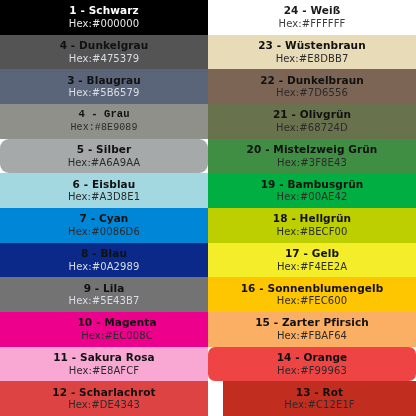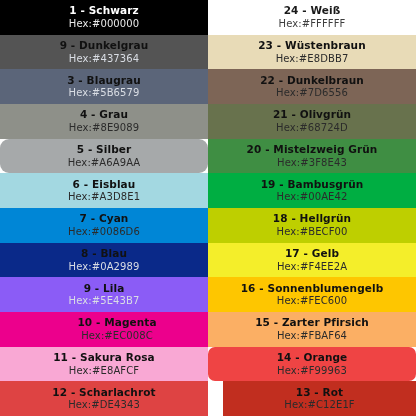--- a/index.html
+++ b/index.html
@@ -68,48 +68,48 @@
 </style>
 </head>
 <body>
 
 <div id="palette-grid">
     <div class="swatch tone-light" style="background-color: rgb(0, 0, 0);">
       <div class="swatch-title">1 - Schwarz</div>
       <div class="swatch-hex">Hex:#000000</div>
     </div>
     <div class="swatch tone-mixed" style="background-color: rgb(84, 84, 84);">
-      <div class="swatch-title">9 - Dunkelgrau</div>
-      <div class="swatch-hex">Hex:#437364</div>
+      <div class="swatch-title">4 - Dunkelgrau</div>
+      <div class="swatch-hex">Hex:#475379</div>
     </div>
     <div class="swatch tone-mixed" style="background-color: rgb(91, 101, 121);">
       <div class="swatch-title">3 - Blaugrau</div>
       <div class="swatch-hex">Hex:#5B6579</div>
     </div>
-    <div class="swatch tone-dark" style="background-color: rgb(142, 144, 137);">
+    <div class="swatch tone-dark" style="background-color: rgb(142, 144, 137); font-family: Liberation Mono, monospace;">
       <div class="swatch-title">4 - Grau</div>
       <div class="swatch-hex">Hex:#8E9089</div>
     </div>
     <div class="swatch tone-dark" style="background-color: rgb(166, 169, 170); border-radius: 9px;">
       <div class="swatch-title">5 - Silber</div>
       <div class="swatch-hex">Hex:#A6A9AA</div>
     </div>
     <div class="swatch tone-dark" style="background-color: rgb(163, 216, 225);">
       <div class="swatch-title">6 - Eisblau</div>
       <div class="swatch-hex">Hex:#A3D8E1</div>
     </div>
     <div class="swatch tone-dark" style="background-color: rgb(0, 134, 214);">
       <div class="swatch-title">7 - Cyan</div>
       <div class="swatch-hex">Hex:#0086D6</div>
     </div>
     <div class="swatch tone-mixed" style="background-color: rgb(10, 41, 137);">
       <div class="swatch-title">8 - Blau</div>
       <div class="swatch-hex">Hex:#0A2989</div>
     </div>
-    <div class="swatch tone-mixed" style="background-color: #8b5cf6;">
+    <div class="swatch tone-mixed" style="background-color: #737373;">
       <div class="swatch-title">9 - Lila</div>
       <div class="swatch-hex">Hex:#5E43B7</div>
     </div>
     <div class="swatch tone-dark" style="background-color: rgb(236, 0, 140); padding-left: 26px;">
       <div class="swatch-title">10 - Magenta</div>
       <div class="swatch-hex">Hex:#EC008C</div>
     </div>
     <div class="swatch tone-dark" style="background-color: #f9a8d4;">
       <div class="swatch-title">11 - Sakura Rosa</div>
       <div class="swatch-hex">Hex:#E8AFCF</div>

